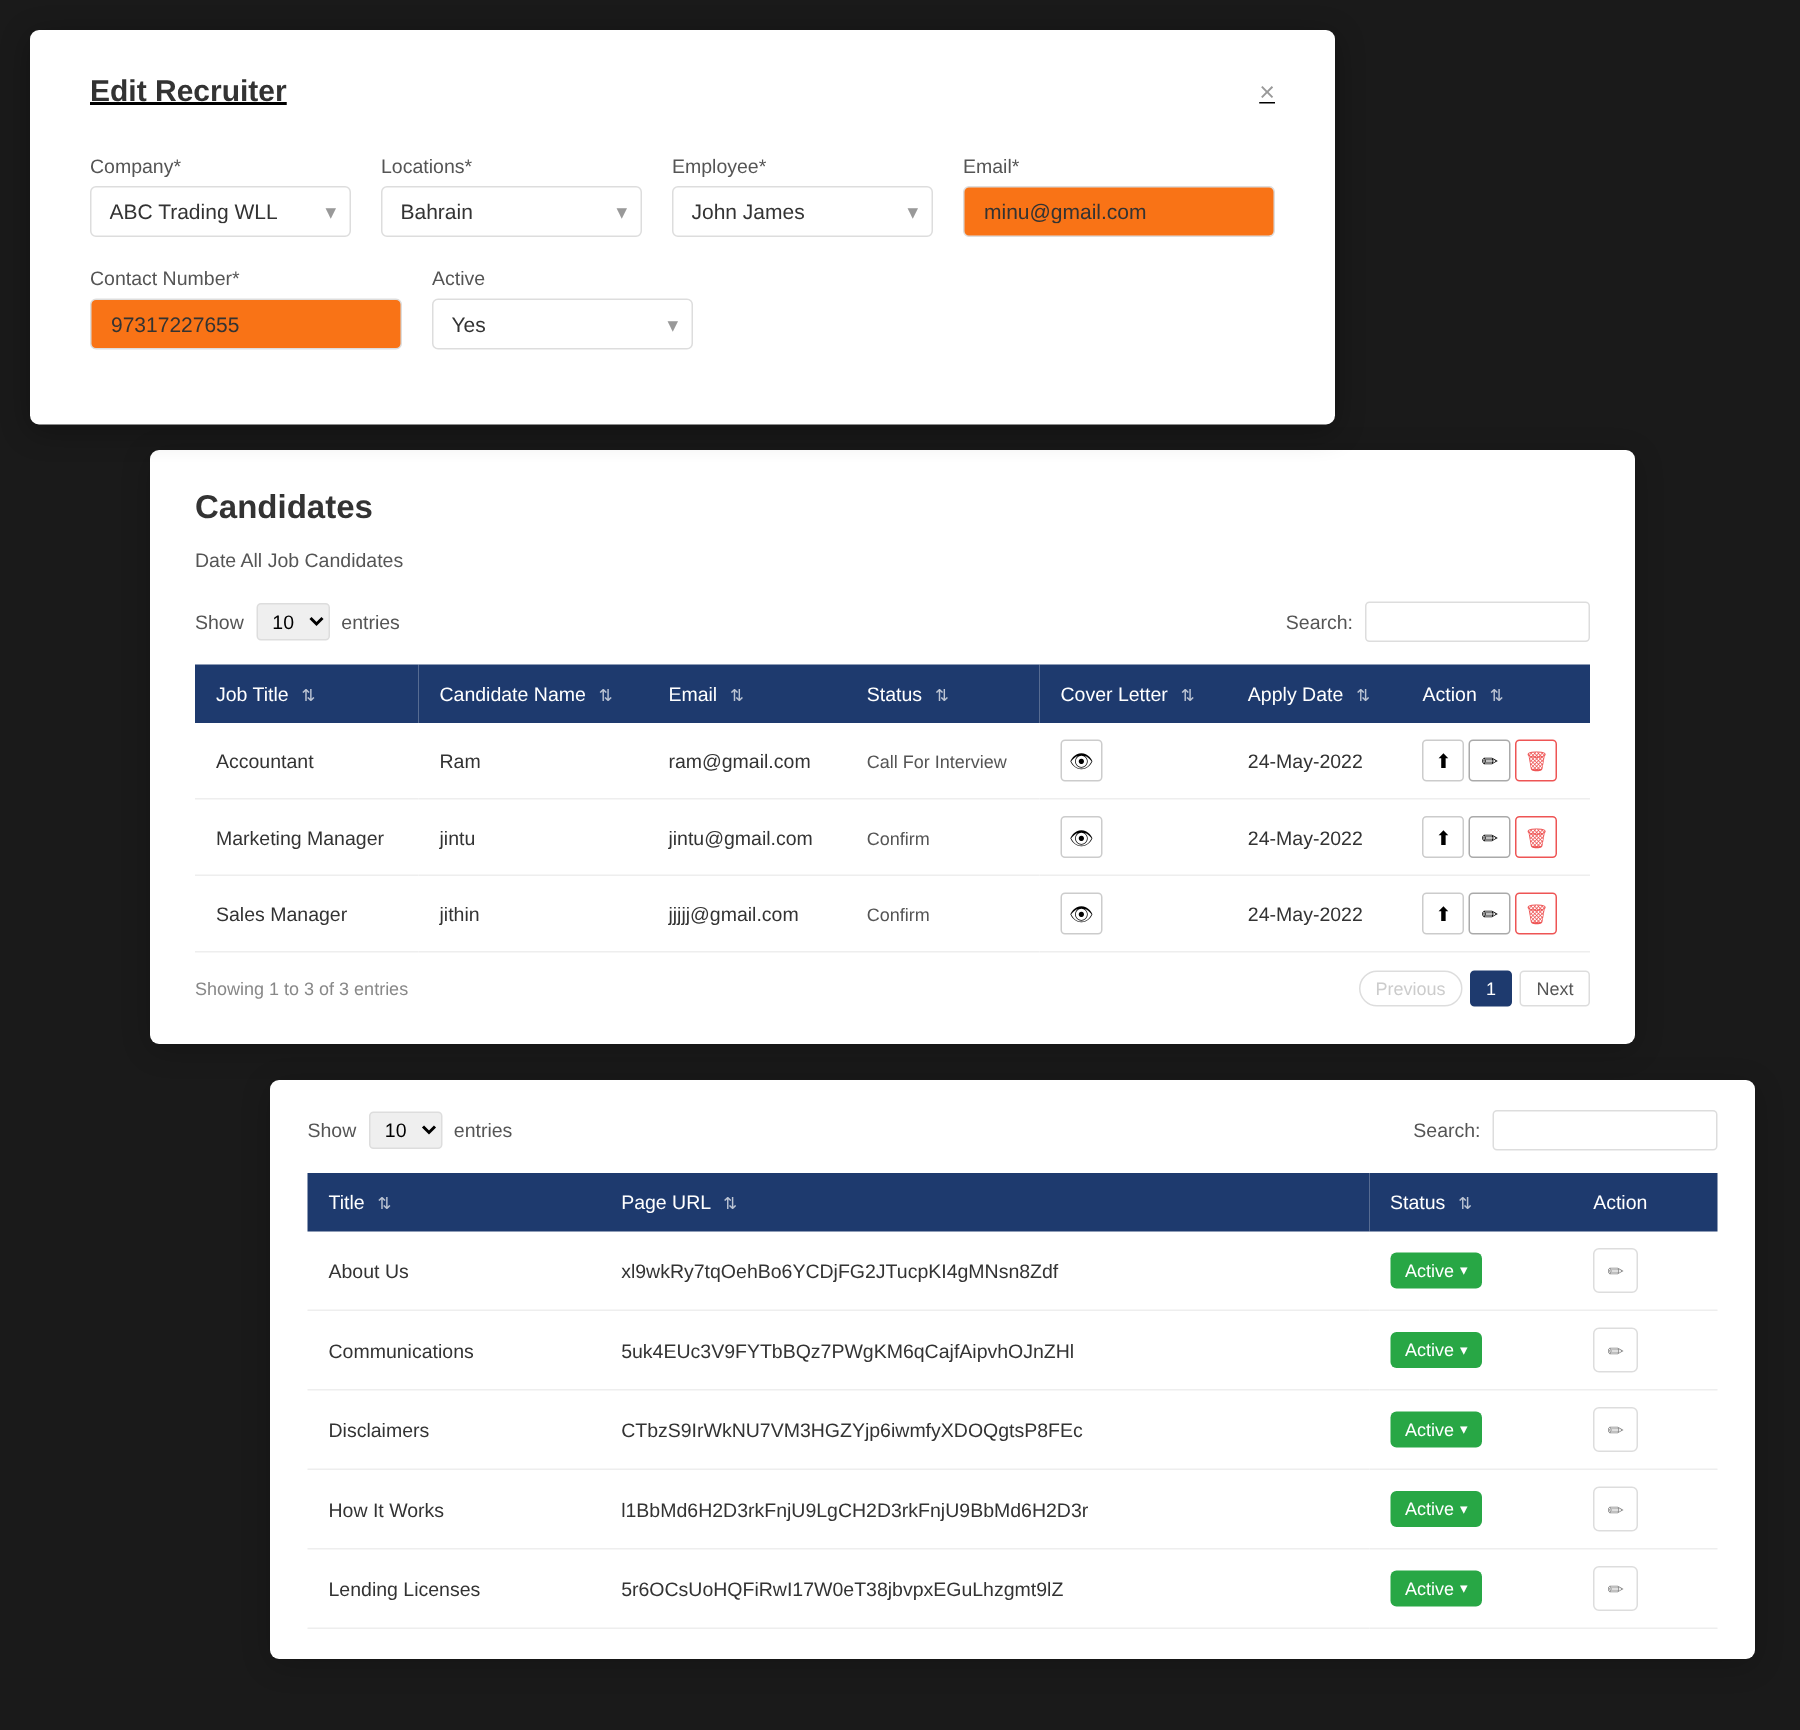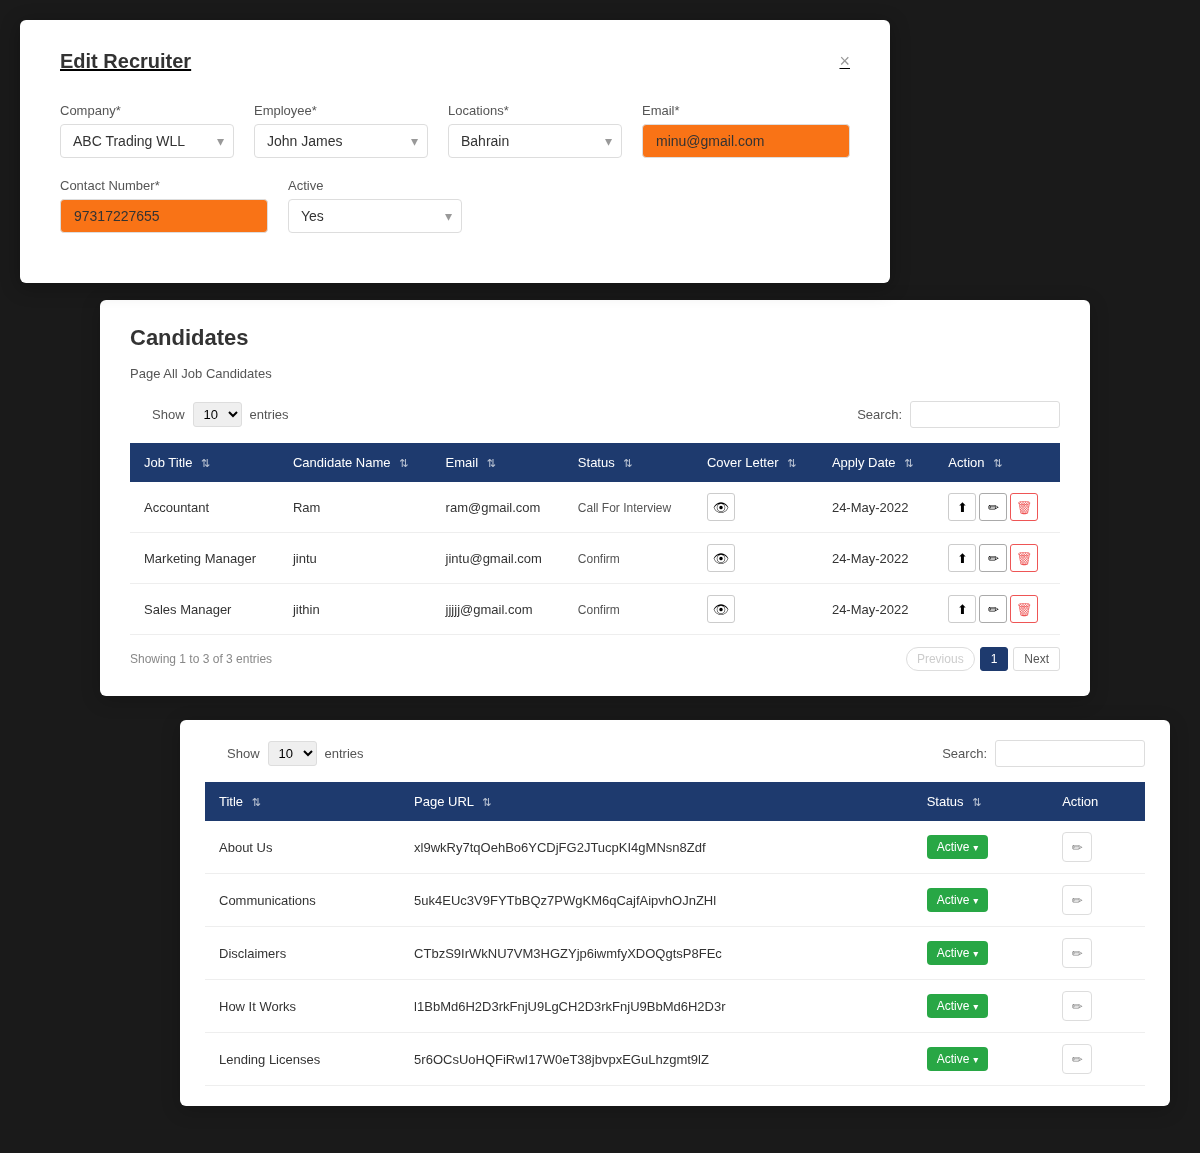--- a/index.html
+++ b/index.html
@@ -137,21 +137,20 @@
     .list-subtitle span {
       color: #555;
       font-weight: normal;
     }
 
     .table-controls {
       display: flex;
       justify-content: space-between;
       align-items: center;
       margin-bottom: 15px;
-      margin-left: 22px;
     }
 
     .show-entries {
       display: flex;
       align-items: center;
       gap: 8px;
       font-size: 13px;
       color: #555;
     }
 
@@ -329,32 +328,32 @@
     <div class="form-row">
       <div class="form-group">
         <label>Company*</label>
         <div class="select-wrapper">
           <select>
             <option>ABC Trading WLL</option>
           </select>
         </div>
       </div>
       <div class="form-group">
+        <label>Locations*</label>
+        <div class="select-wrapper">
+          <select>
+            <option>Bahrain</option>
+          </select>
+        </div>
+      </div>
+      <div class="form-group">
         <label>Employee*</label>
         <div class="select-wrapper">
           <select>
             <option>John James</option>
-          </select>
-        </div>
-      </div>
-      <div class="form-group">
-        <label>Locations*</label>
-        <div class="select-wrapper">
-          <select>
-            <option>Bahrain</option>
           </select>
         </div>
       </div>
       <div class="form-group">
         <label>Email*</label>
         <input type="text" readonly="" value="minu@gmail.com" style="">
       </div>
     </div>
 
     <div class="form-row">
@@ -371,21 +370,21 @@
         </div>
       </div>
       <div class="form-group"></div>
       <div class="form-group"></div>
     </div>
   </div>
 
   <div class="candidates-panel">
     <h2 class="panel-title">Candidates</h2>
     <div class="list-subtitle">
-      <span>Page All</span>
+      <span>Date All</span>
       <span>Job Candidates</span>
     </div>
 
     <div class="table-controls">
       <div class="show-entries">
         <span>Show</span>
         <select>
           <option>10</option>
           <option>25</option>
           <option>50</option>

